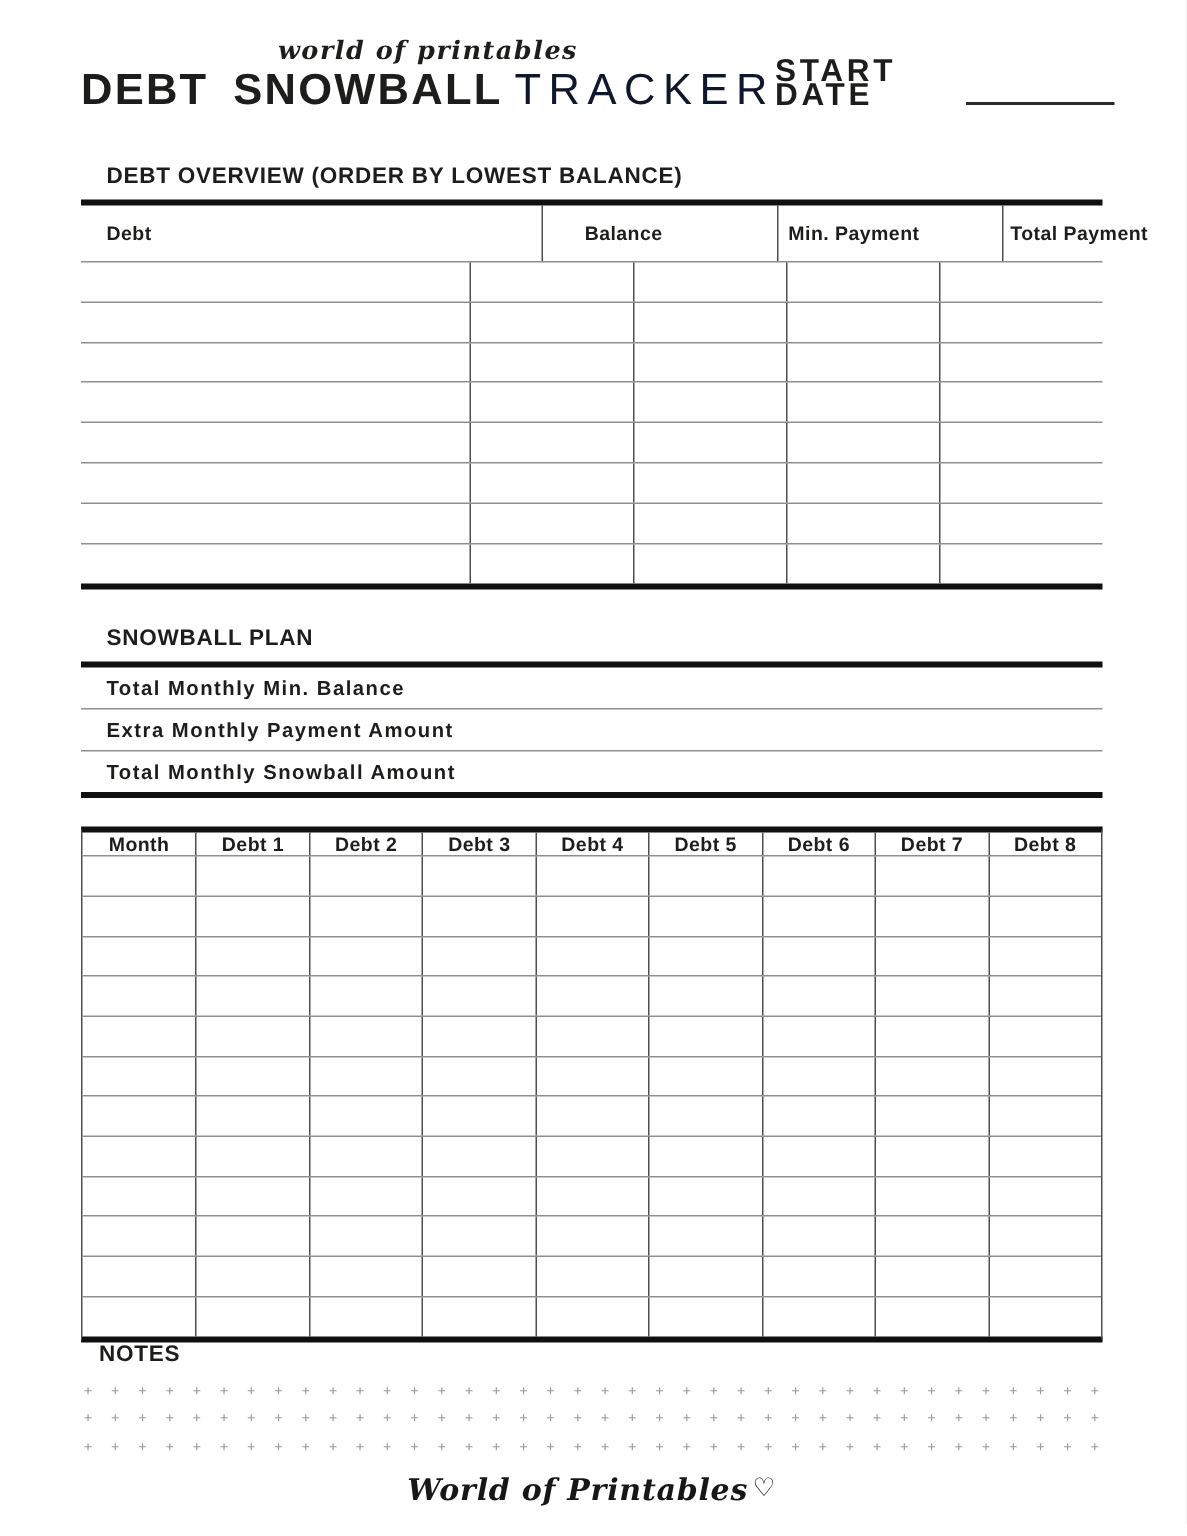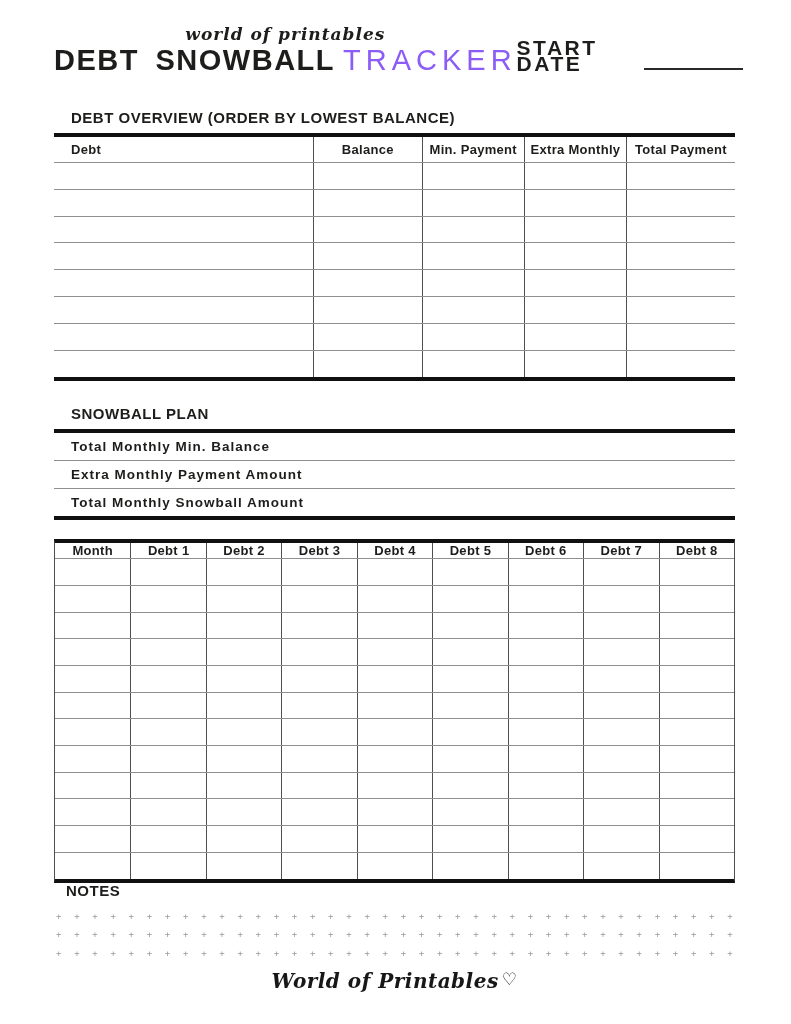--- a/index.html
+++ b/index.html
@@ -18,21 +18,21 @@
   .header { display:flex; align-items:flex-end; }
   .title-block { display:inline-block; text-align:center; }
   .brand-script {
     font-family:"DejaVu Serif","Liberation Serif",serif;
     font-style:italic; font-weight:bold;
     font-size:17px; letter-spacing:1px;
     margin-bottom:1px;
   }
   .title-line { font-size:29px; line-height:30px; white-space:nowrap; }
   .title-bold { font-weight:bold; letter-spacing:1.5px; word-spacing:7px; }
-  .title-light { font-weight:400; letter-spacing:5px; margin-left:8px; color:#8b5cf6; }
+  .title-light { font-weight:400; letter-spacing:5px; margin-left:8px; color:#0f172a; }
   .start-date {
     margin-left:auto; display:flex; align-items:flex-end;
     padding-bottom:3px;
   }
   .start-date-label {
     font-weight:bold; font-size:21px; letter-spacing:2.5px; line-height:16px;
   }
   .start-date-line {
     width:133px; border-bottom:2px solid #2a2a2a; margin-left:12px; margin-bottom:2px;
   }
@@ -49,21 +49,21 @@
   .gt-row { display:grid; border-bottom:1px solid #8f8f8f; }
   .gt-row:last-child { border-bottom:none; }
   .debt-cols { grid-template-columns:38% 16% 15% 15% 16%; }
   .gt-cell { border-left:1px solid #4f4f4f; }
   .gt-cell:first-child { border-left:none; }
   .gt-th {
     font-weight:bold; font-size:13px; letter-spacing:0.3px;
     display:flex; align-items:center; justify-content:center;
   }
   .gt-th.left { justify-content:flex-start; padding-left:17px; }
-  .debt-head { height:26px; }
+  .debt-head { height:38px;gap:48px; }
   .debt-body-row { height:26.8px; }
 
   
   .sect-snowball { margin-top:25px; }
   .plan-rows { border-top:4px solid #101010; border-bottom:4px solid #101010; }
   .plan-row {
     height:27.6px; border-bottom:1px solid #8f8f8f;
     display:flex; align-items:center;
     font-weight:bold; font-size:13.5px; letter-spacing:1px;
     padding-left:17px;
@@ -120,21 +120,21 @@
     </div>
   </div>
 
   <div class="sect-debt">
     <div class="section-heading">DEBT OVERVIEW (ORDER BY LOWEST BALANCE)</div>
     <div class="grid-table" id="debt-table">
         <div class="gt-row debt-cols debt-head">
           <div class="gt-cell gt-th left">Debt</div>
           <div class="gt-cell gt-th">Balance</div>
           <div class="gt-cell gt-th">Min. Payment</div>
-          <div class="gt-cell gt-th">Extra Monthly</div>
+          <div class="gt-cell gt-th">Total Payment</div>
           <div class="gt-cell gt-th">Total Payment</div>
         </div>
         <div class="gt-row debt-cols debt-body-row">
           <div class="gt-cell"></div>
           <div class="gt-cell"></div>
           <div class="gt-cell"></div>
           <div class="gt-cell"></div>
           <div class="gt-cell"></div>
         </div>
         <div class="gt-row debt-cols debt-body-row">

